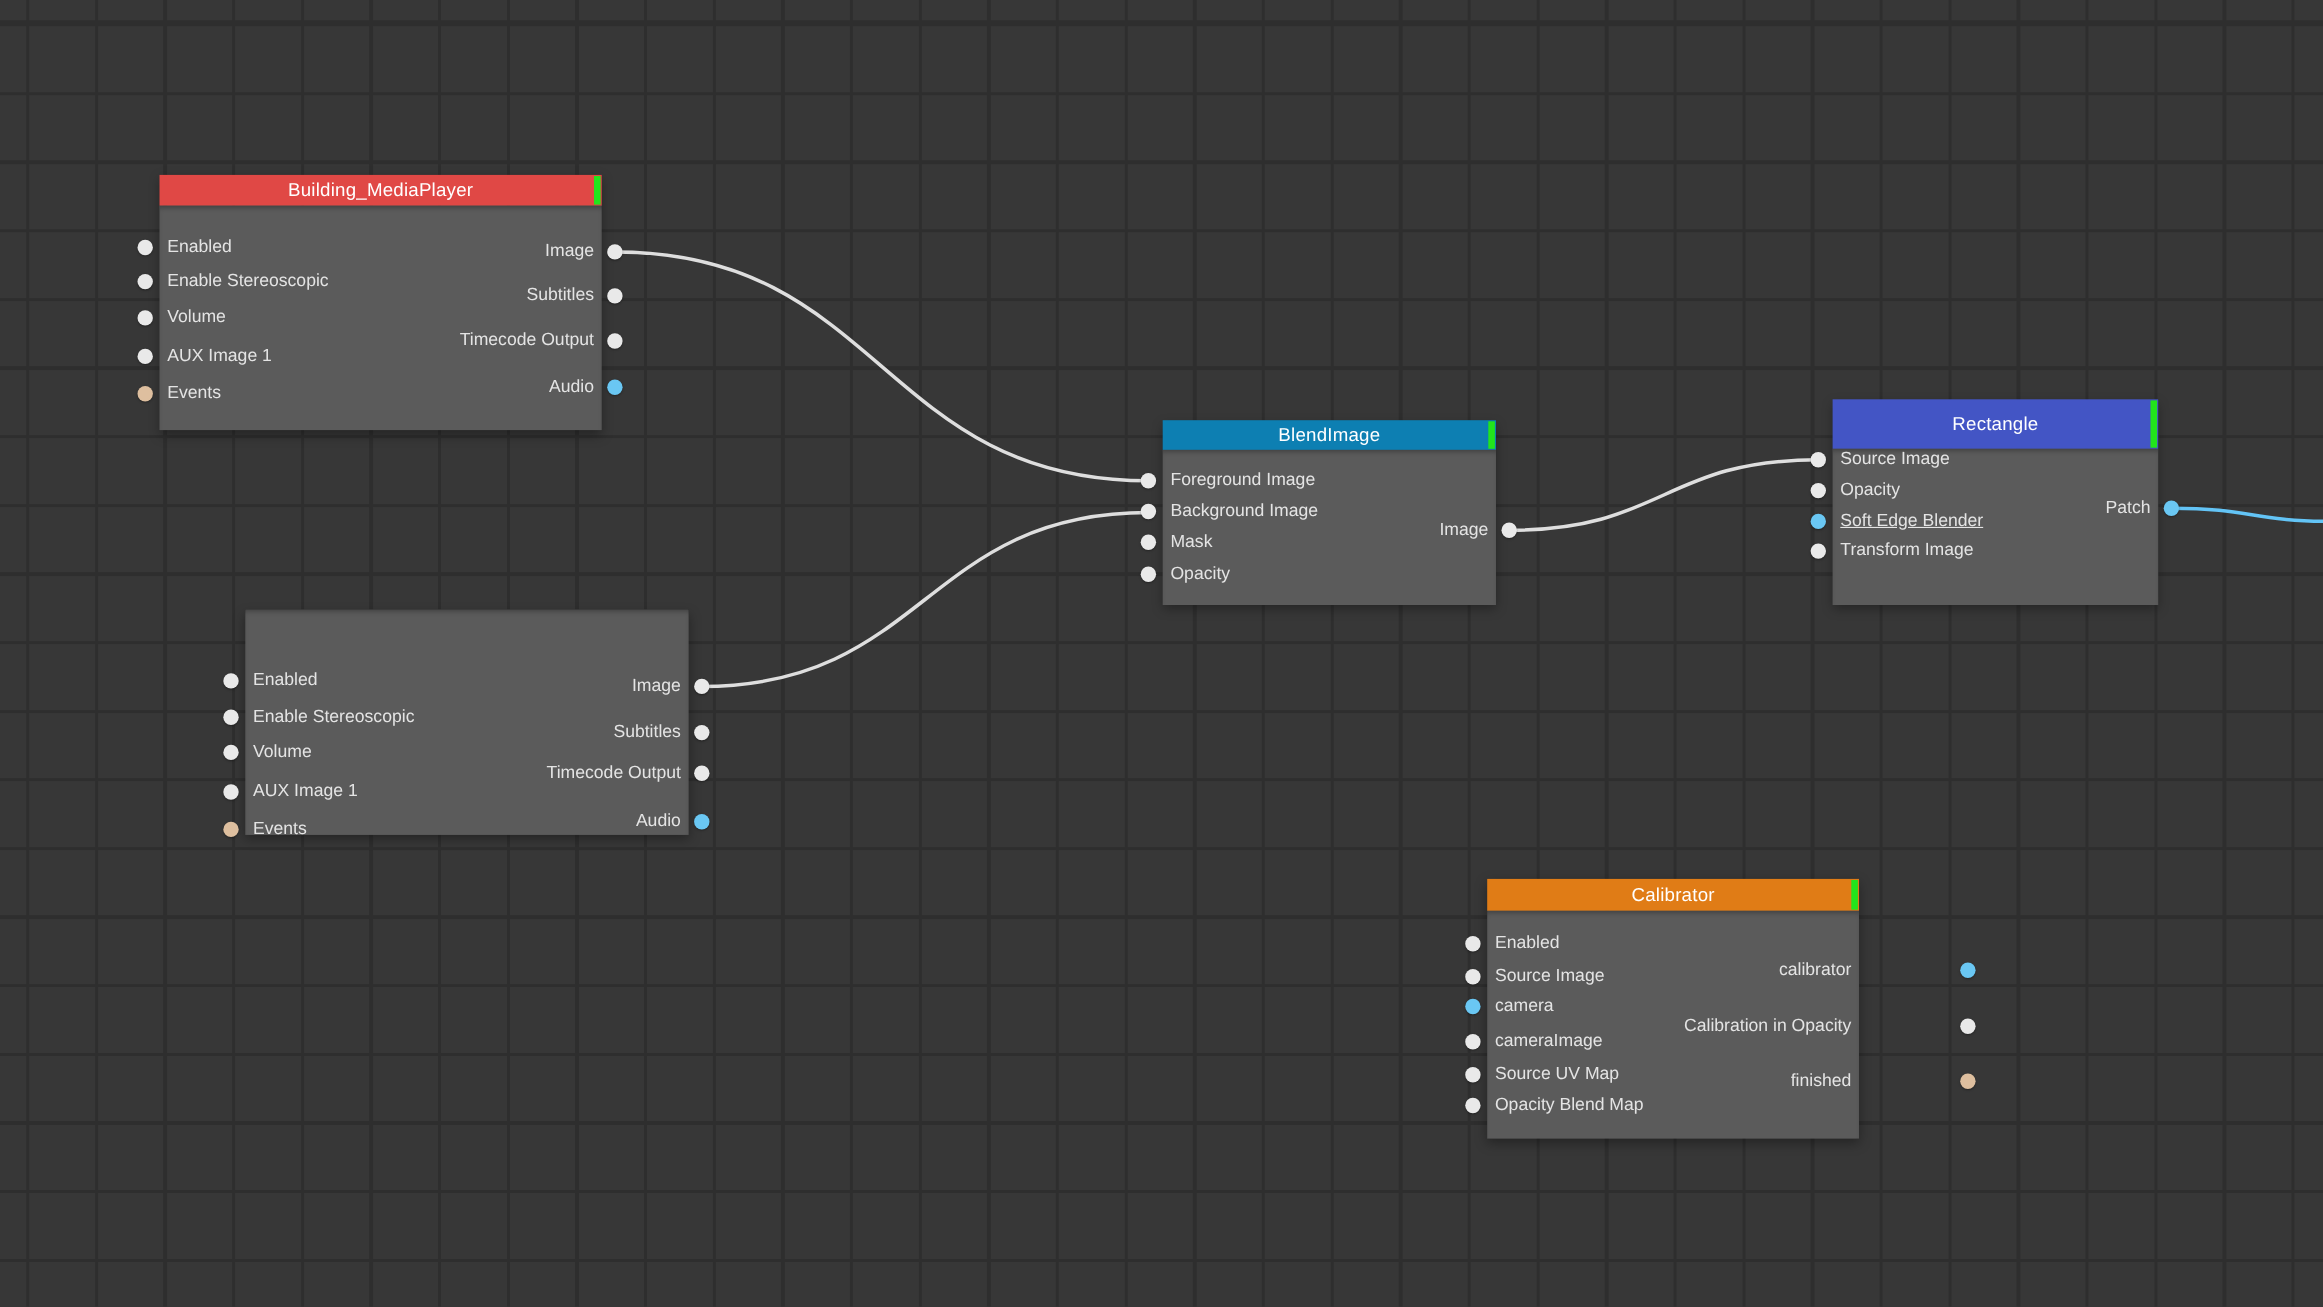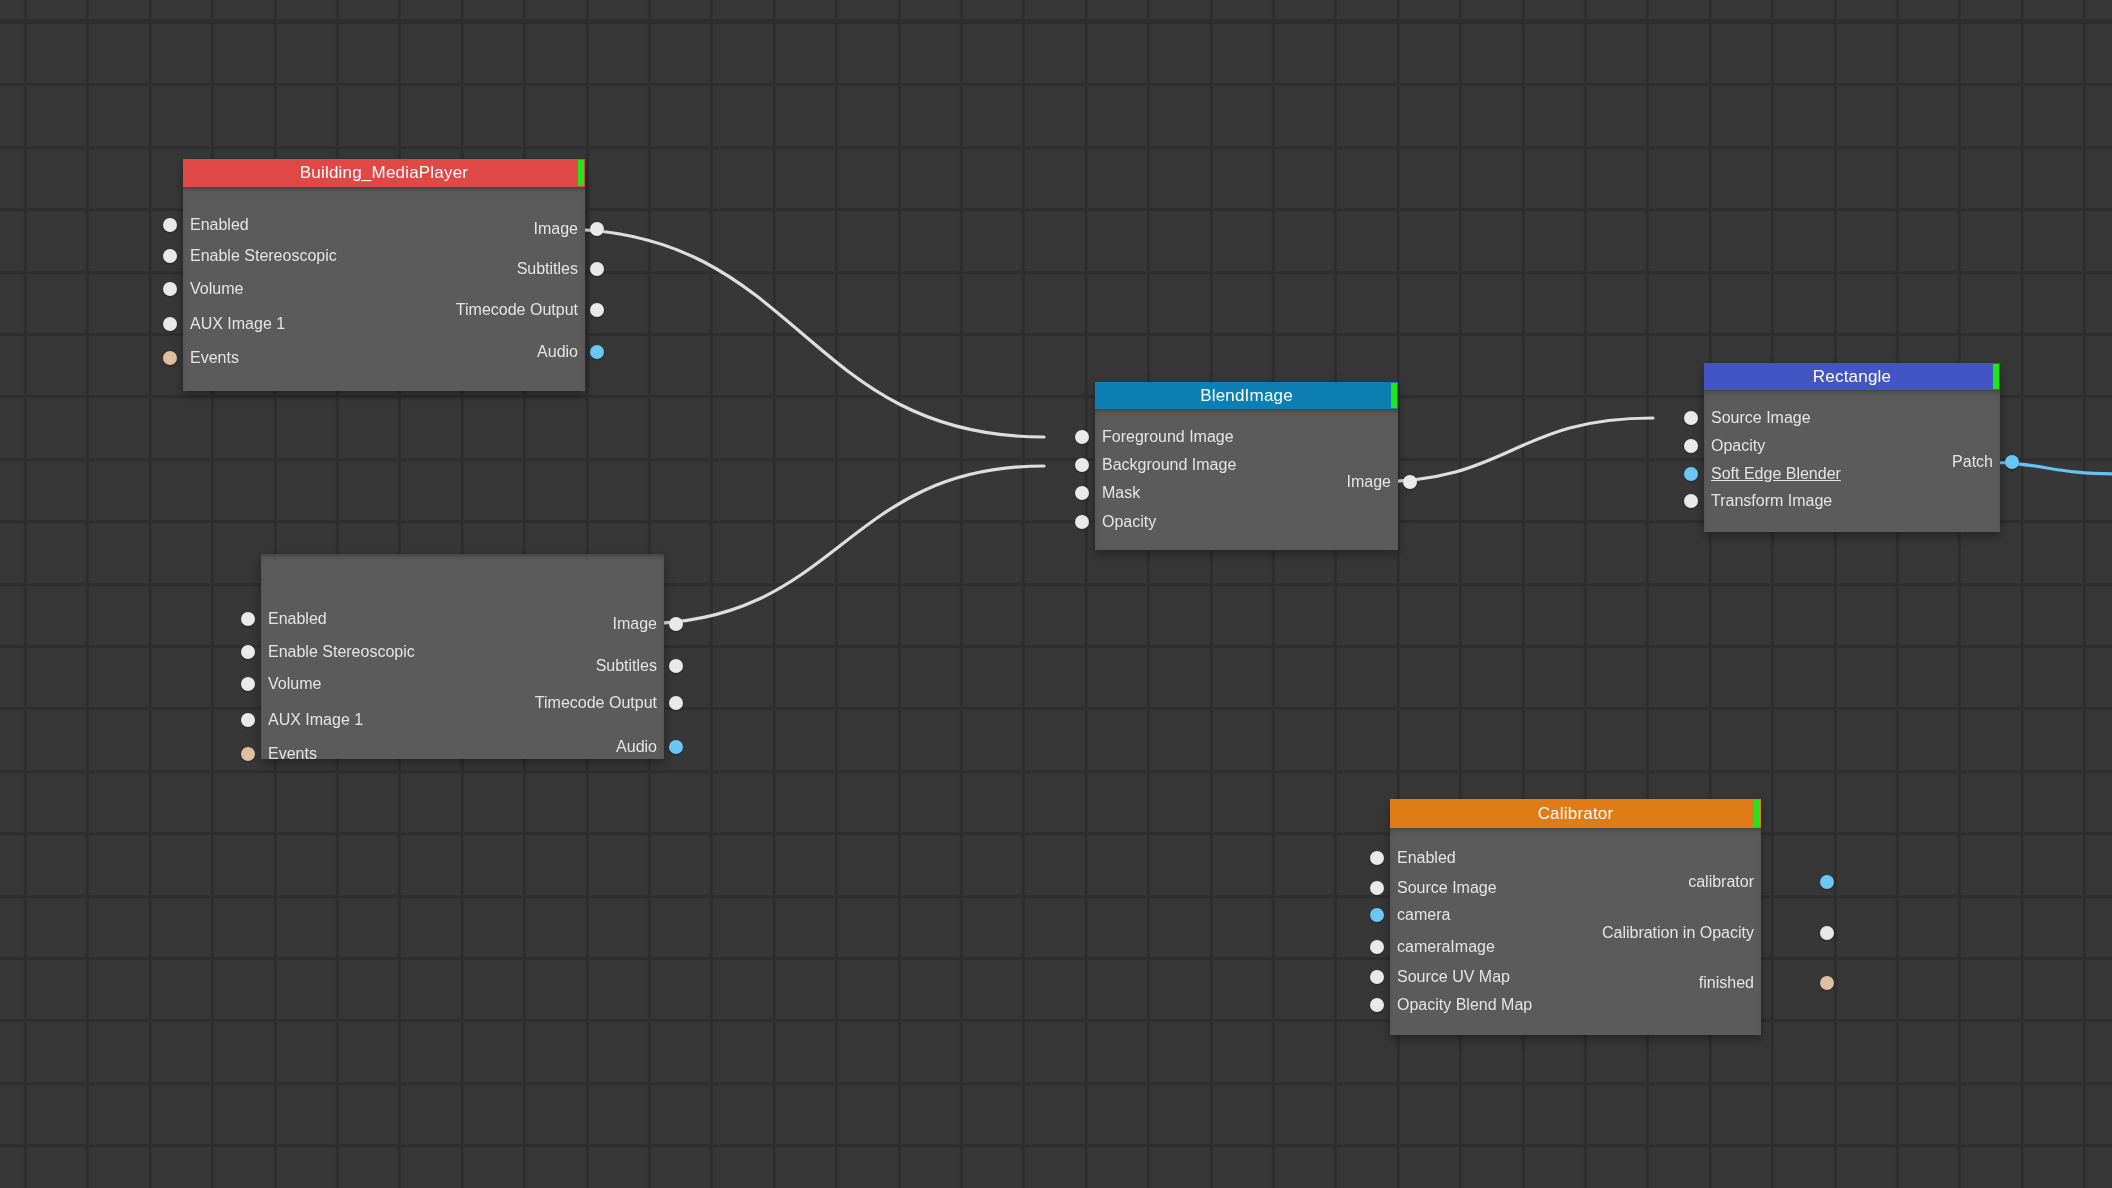--- a/index.html
+++ b/index.html
@@ -6,21 +6,21 @@
   #canvas{
     position:relative;width:2112px;height:1188px;overflow:hidden;
     background-color:#373737;
     background-image:
       repeating-linear-gradient(to right, #2e2e2e 0 3px, transparent 3px 62.4px),
       repeating-linear-gradient(to bottom, #2e2e2e 0 3px, transparent 3px 62.4px);
     background-position: 23.8px 0px, 0px 21.1px;
   }
   #wires{position:absolute;left:0;top:0;width:100%;height:100%;overflow:visible;}
   #wires path{fill:none;stroke-linecap:round;}
-  .node{position:absolute;box-shadow:0 4px 10px rgba(0,0,0,0.35);margin-left:38px;}
+  .node{position:absolute;box-shadow:0 4px 10px rgba(0,0,0,0.35);}
   .header{position:relative;display:flex;align-items:center;justify-content:center;}
   .title{color:#ffffff;font-size:17px;letter-spacing:0.2px;}
   .strip{position:absolute;right:1px;top:1px;bottom:1px;width:6px;}
   .body{position:relative;background:#5b5b5b;box-shadow:inset 0 4px 5px -2px rgba(0,0,0,0.28);}
   .port{position:absolute;width:14px;height:14px;border-radius:50%;box-shadow:0 1px 2px rgba(0,0,0,0.35);}
   .plabel{position:absolute;color:#e4e4e4;font-size:16px;white-space:nowrap;transform:translateY(-50%);line-height:1;}
   .plabel.in{left:7px;}
   .plabel.out{right:7px;text-align:right;}
 </style>
 </head>
@@ -91,37 +91,37 @@
         <span class="port" style="left: -20px; top: 76px; background: rgb(233, 233, 233);"></span>
         <span class="plabel in" style="top: 83px;">Background Image</span>
         <span class="port" style="left: -20px; top: 104px; background: rgb(233, 233, 233);"></span>
         <span class="plabel in" style="top: 111px;">Mask</span>
         <span class="port" style="left: -20px; top: 133px; background: rgb(233, 233, 233);"></span>
         <span class="plabel in" style="top: 140px;">Opacity</span>
         <span class="port" style="left: 308px; top: 93px; background: rgb(233, 233, 233);"></span>
         <span class="plabel out" style="top: 100px;">Image</span>
       </div>
       <div class="node" style="left: 1666px; top: 363px; width: 296px;">
-        <div class="header" style="height: 27px; background: rgb(67, 85, 197);">
+        <div class="header" style="height: 45px; background: rgb(67, 85, 197);">
           <span class="title">Rectangle</span>
           <span class="strip" style="background: rgb(34, 228, 28);"></span>
         </div>
         <div class="body" style="height: 142px;"></div>
         <span class="port" style="left: -20px; top: 48px; background: rgb(233, 233, 233);"></span>
         <span class="plabel in" style="top: 55px;">Source Image</span>
         <span class="port" style="left: -20px; top: 76px; background: rgb(233, 233, 233);"></span>
         <span class="plabel in" style="top: 83px;">Opacity</span>
         <span class="port" style="left: -20px; top: 104px; background: rgb(106, 199, 243);"></span>
         <span class="plabel in" style="top: 111px; text-decoration: underline;">Soft Edge Blender</span>
         <span class="port" style="left: -20px; top: 131px; background: rgb(233, 233, 233);"></span>
         <span class="plabel in" style="top: 138px;">Transform Image</span>
         <span class="port" style="left: 301px; top: 92px; background: rgb(106, 199, 243);"></span>
         <span class="plabel out" style="top: 99px;">Patch</span>
       </div>
-      <div class="node" style="left: 1352px; top: 799px; width: 371px;">
+      <div class="node" style="left: 1352px; top: 799px; width: 338px;">
         <div class="header" style="height: 29px; background: rgb(224, 124, 22);">
           <span class="title">Calibrator</span>
           <span class="strip" style="background: rgb(34, 228, 28);"></span>
         </div>
         <div class="body" style="height: 207px;"></div>
         <span class="port" style="left: -20px; top: 52px; background: rgb(233, 233, 233);"></span>
         <span class="plabel in" style="top: 59px;">Enabled</span>
         <span class="port" style="left: -20px; top: 82px; background: rgb(233, 233, 233);"></span>
         <span class="plabel in" style="top: 89px;">Source Image</span>
         <span class="port" style="left: -20px; top: 109px; background: rgb(106, 199, 243);"></span>

